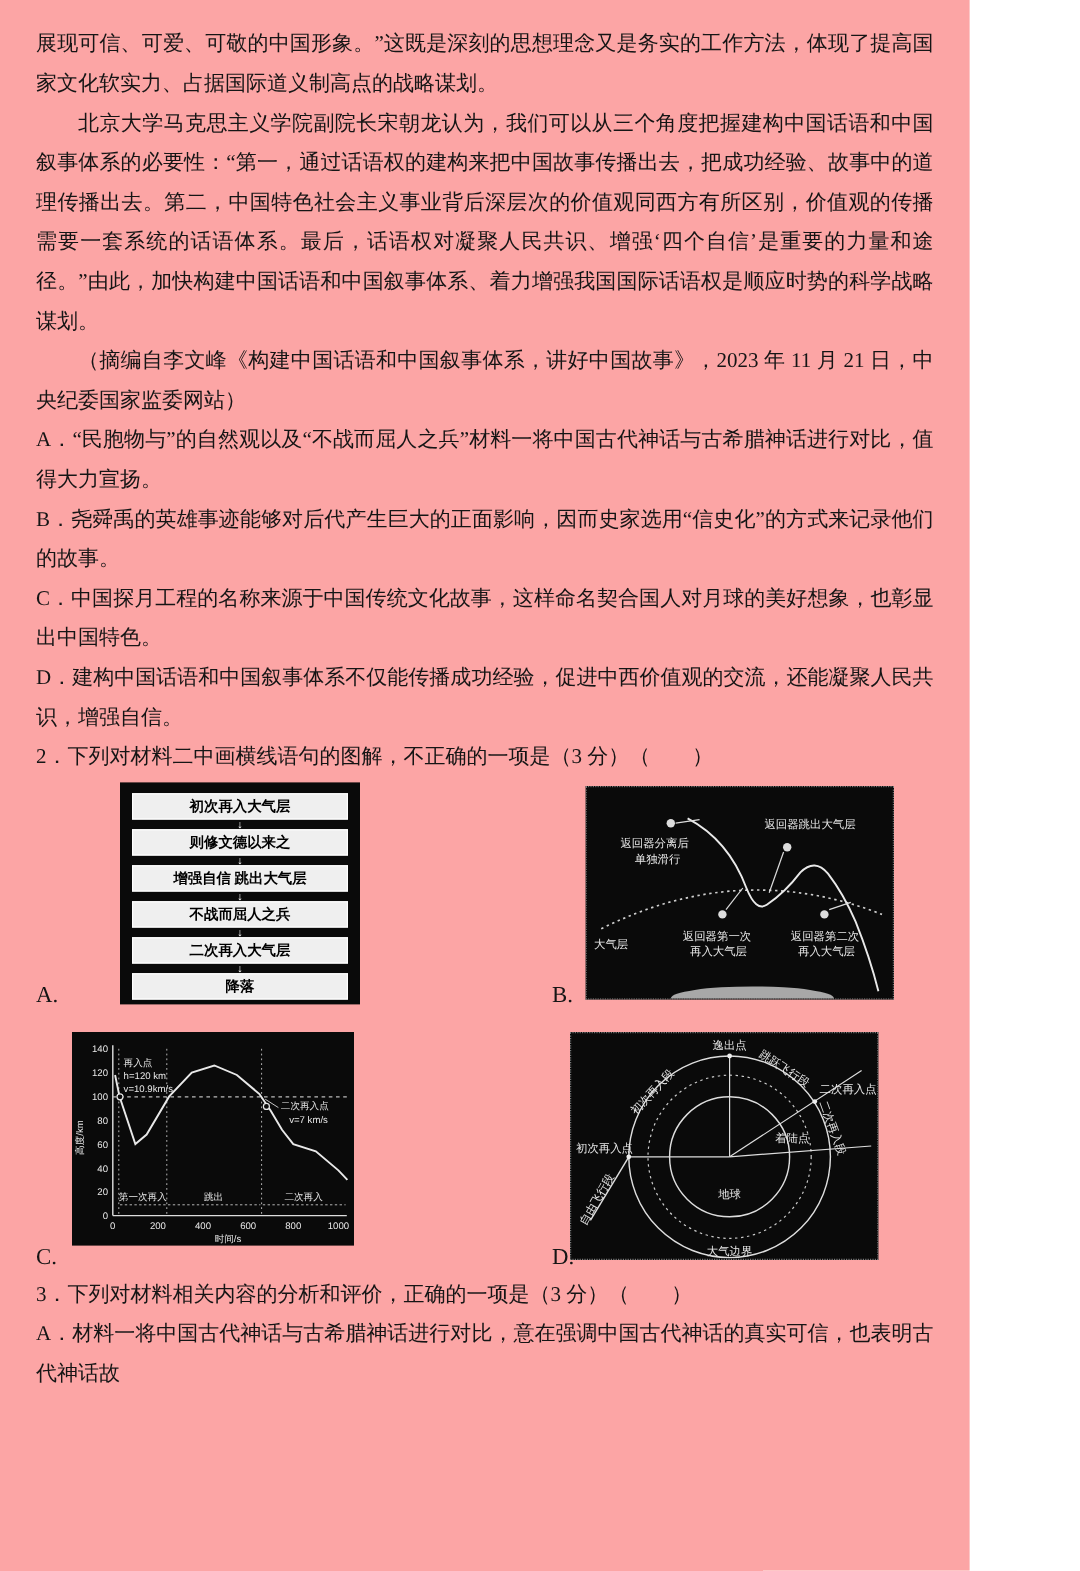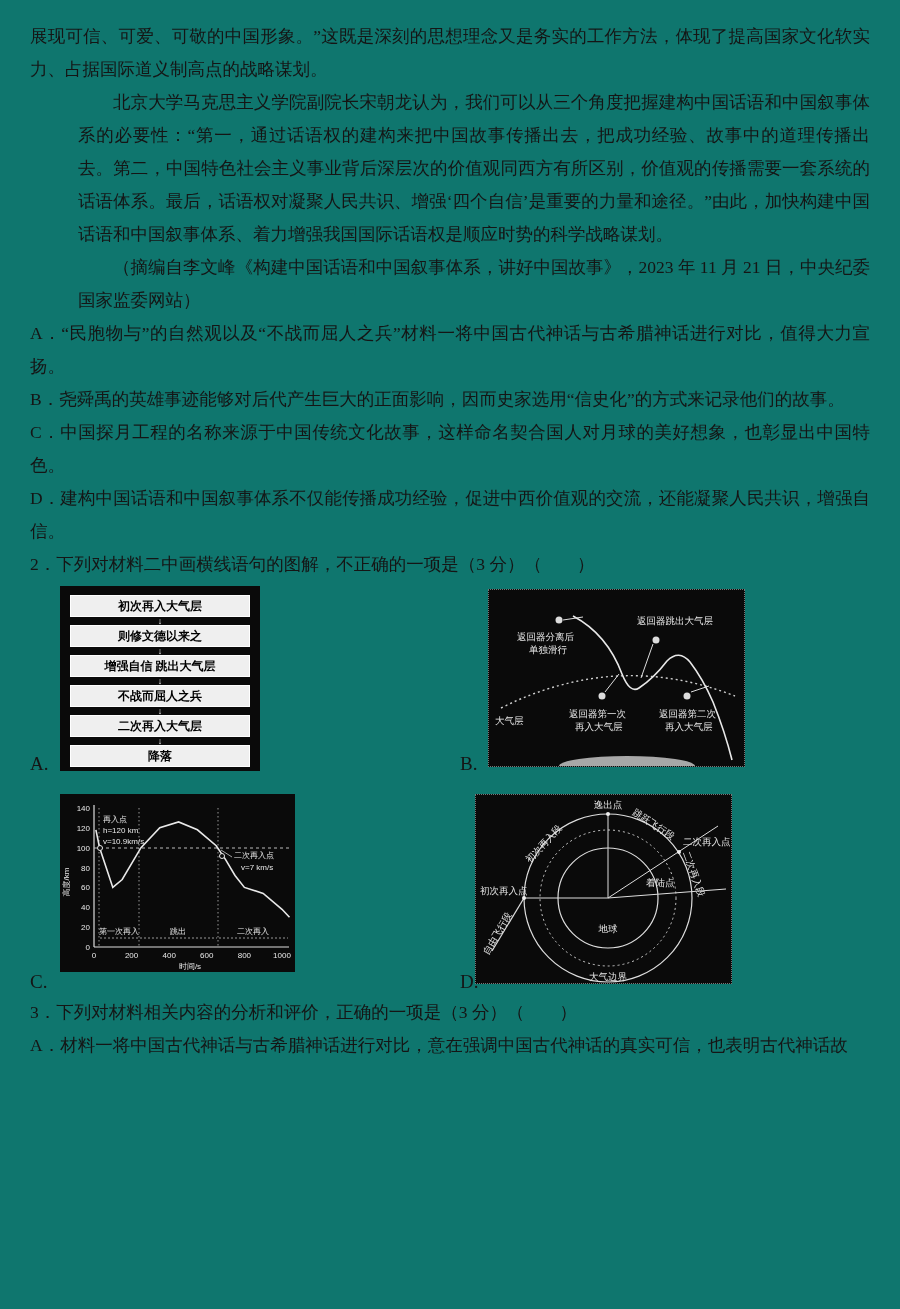--- a/index.html
+++ b/index.html
@@ -1,28 +1,28 @@
 <!DOCTYPE html>
 <html><head>
 <meta charset="utf-8">
 <style>
   html,body{margin:0;padding:0;background:#ffffff;}
   .page{
-    position:relative;width:900px;height:1309px;box-sizing:border-box;
-    padding:20px 30px 0 30px;background:#0f766e;color:#151515;
+    position:relative;width:808px;height:1309px;box-sizing:border-box;
+    padding:20px 30px 0 30px;background:#fca5a5;color:#151515;
     font-family:"Liberation Serif","DejaVu Serif",serif;
   }
   p.doc{margin:0;font-size:17.5px;line-height:33px;text-align:justify;}
-  p.indent{text-indent:2em;margin-left:48px;}
+  p.indent{text-indent:2em;}
   .figures{position:relative;height:415px;}
   .figlabel{position:absolute;font-size:19px;color:#151515;}
   .fig{position:absolute;background:#0a0a0a;box-sizing:border-box;}
   .fig.bordered{border:1px dotted #777;}
   
-  .fc{padding:9px 10px 0 10px;}
+  .fc{padding:9px 10px 0 10px;margin-left:40px;}
   .fc-box{
     background:#efefef;border:1px solid #fff;height:20px;line-height:20px;
     text-align:center;color:#000;font-size:12px;font-weight:bold;
     font-family:"Liberation Serif","DejaVu Serif",serif;
     white-space:nowrap;overflow:hidden;
   }
   .fc-arrow{height:8px;line-height:8px;text-align:center;color:#fff;font-size:9px;}
   svg text{font-family:"Liberation Sans","DejaVu Sans",sans-serif;fill:#e8e8e8;}
   svg text.sm{font-size:8px;}
   svg text.md{font-size:9.5px;}

